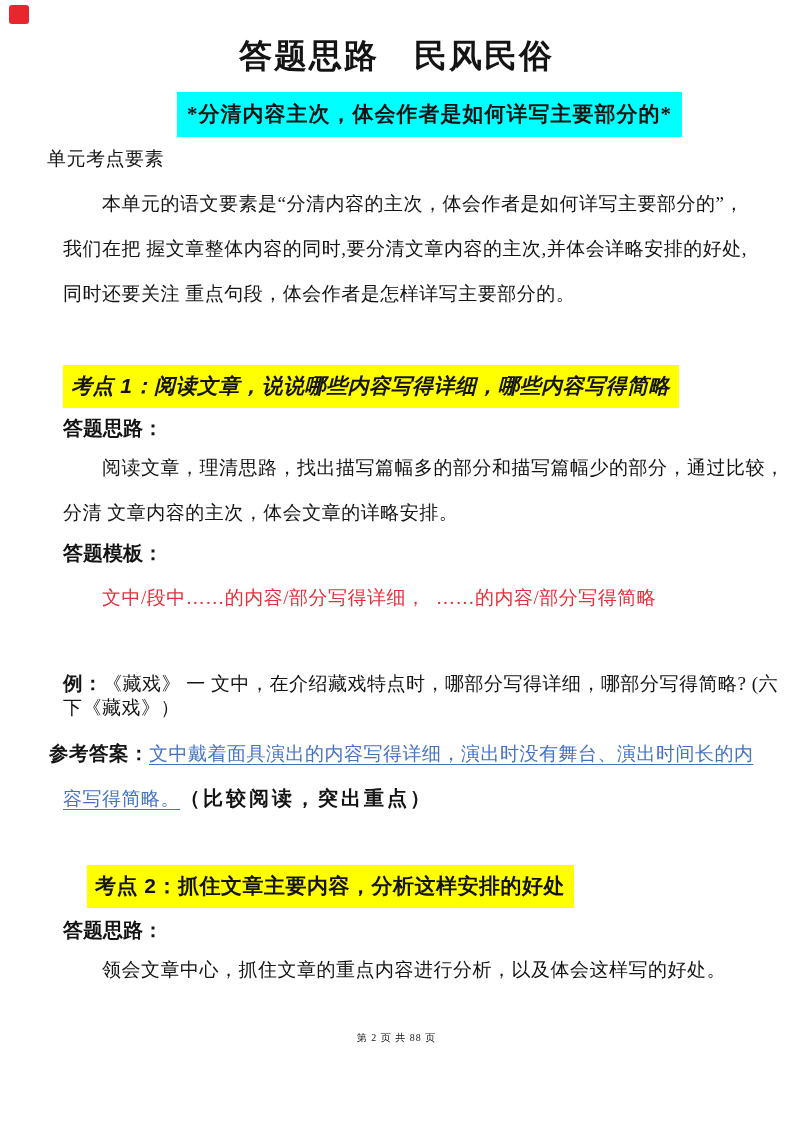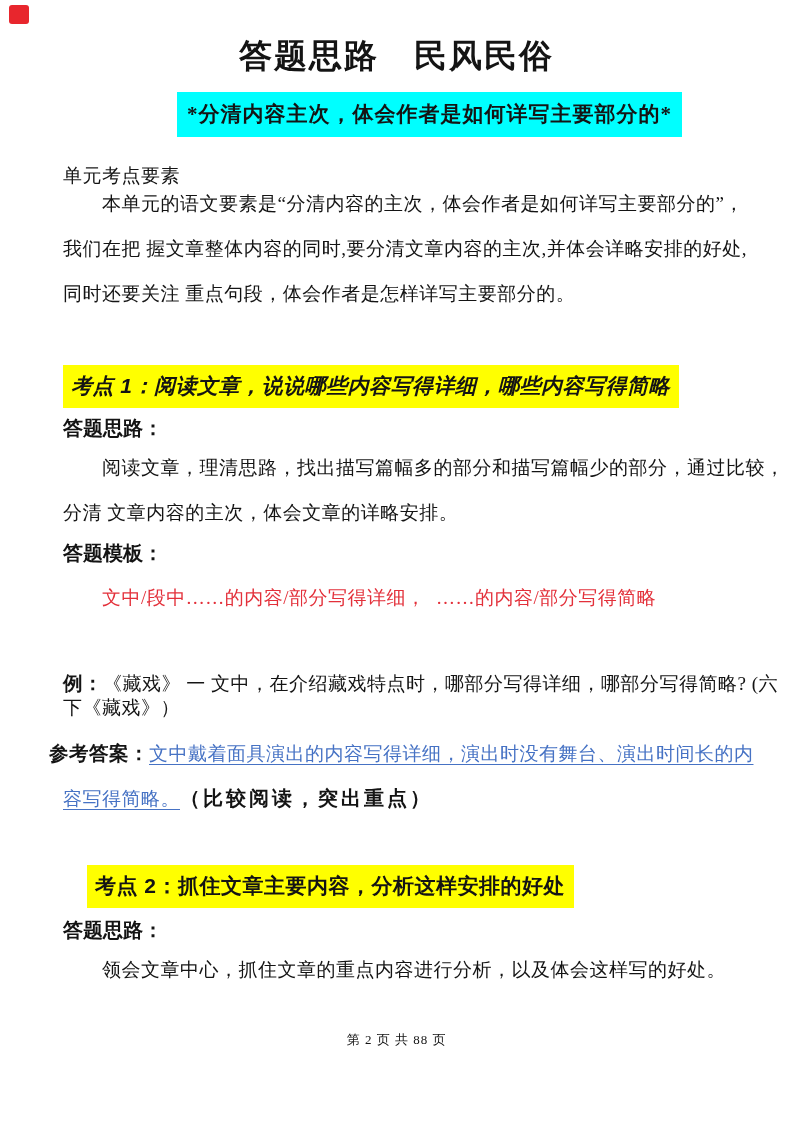--- a/index.html
+++ b/index.html
@@ -34,21 +34,21 @@
 
   .banner-wrap { top: 92px; left: 0; width: 100%; text-align: center; padding-left: 33px; }
   .banner {
     display: inline-block;
     background: #00ffff;
     font-size: 21px; font-weight: bold;
     padding: 8px 10px 9px 10px;
     letter-spacing: 1px;
   }
 
-  .section-label { top: 146px; left: 63px; margin-top: 17px; }
+  .section-label { top: 146px; left: 47px; }
 
   .intro-l1 { top: 191px; left: 63px; }
   .intro-l2 { top: 236px; left: 63px; }
   .intro-l3 { top: 281px; left: 63px; }
 
   .hl-heading {
     display: inline-block;
     background: #ffff00;
     font-family: "Liberation Sans", "DejaVu Sans", sans-serif;
     font-size: 21px; font-weight: bold;
@@ -91,21 +91,21 @@
     color: #141414;
     letter-spacing: 3px;
   }
 
   .silu2-label { top: 917px; left: 63px; }
   .silu2-l1 { top: 957px; left: 63px; }
 
   .page-footer {
     top: 1031px; left: 0; width: 100%;
     text-align: center;
-    font-size: 13px;
+    font-size: 10px;
     letter-spacing: 1px;
     white-space: pre-wrap;
   }
 </style>
 </head>
 <body>
 
 <div class="abs red-marker"></div>
 
 <div class="abs page-title">答题思路　民风民俗</div>

